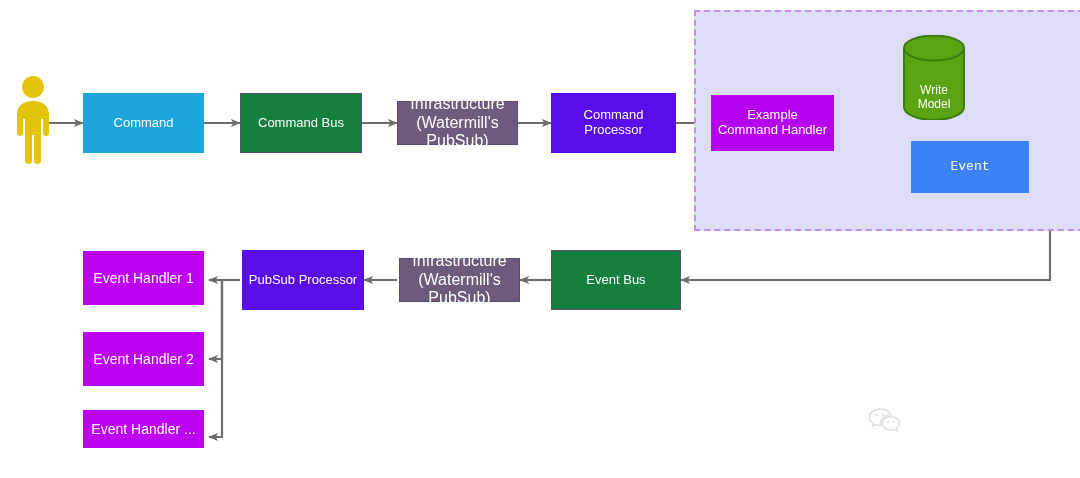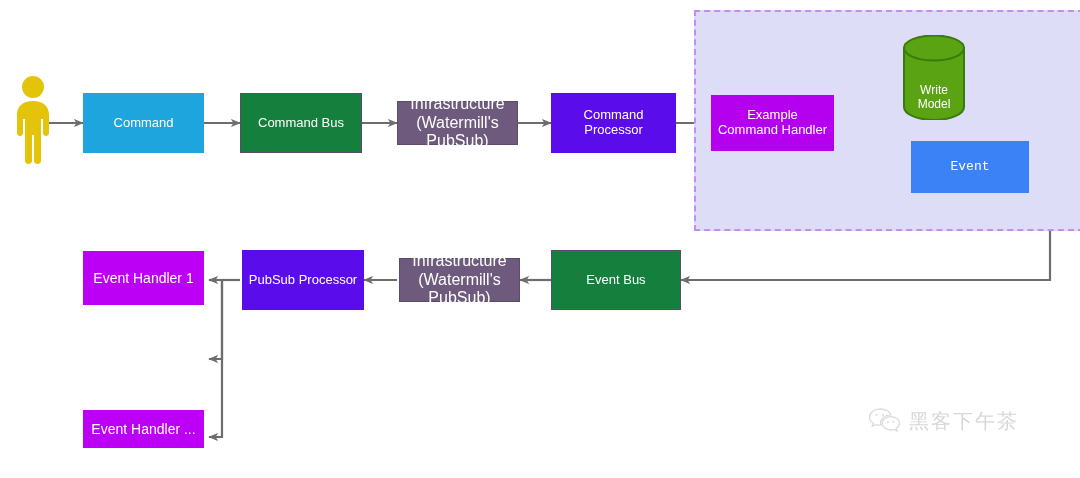--- a/index.html
+++ b/index.html
@@ -151,33 +151,33 @@
 
   <div class="node n-bus" style="left:551px; top:250px; width:130px; height:60px;">Event Bus</div>
 
   <div class="node n-infra" style="left:399px; top:258px; width:121px; height:44px;">Infrastructure
 (Watermill's PubSub)</div>
 
   <div class="node n-processor" style="left:242px; top:250px; width:122px; height:60px;">PubSub Processor</div>
 
   <div class="node n-evthandler" style="left:83px; top:251px; width:121px; height:54px;">Event Handler 1</div>
 
+  <div class="node n-evthandler" style="left:83px; top:332px; width:121px; height:54px;">Event Handler 2</div>
 
   <div class="node n-evthandler" style="left:83px; top:410px; width:121px; height:38px;">Event Handler ...</div>
 
   <div class="watermark" style="left:868px; top:407px;">
     <svg width="34" height="28" viewBox="0 0 34 28" xmlns="http://www.w3.org/2000/svg">
       <path d="M12,2 C6,2 1.5,5.8 1.5,10.2 C1.5,12.7 3,14.9 5.3,16.3 L4.3,19.3
                L7.7,17.6 C9,18 10.5,18.2 12,18.2 C12.3,18.2 12.6,18.2 12.9,18.1
                C12.7,17.4 12.6,16.7 12.6,16 C12.6,11.5 17,7.9 22.4,7.9
                C22.5,7.9 22.7,7.9 22.8,7.9 C21.9,4.5 17.4,2 12,2 Z" fill="none" stroke="#d8d8d8" stroke-width="1.3"></path>
       <circle cx="8.5" cy="8" r="1.1" fill="#d8d8d8"></circle>
       <circle cx="15" cy="8" r="1.1" fill="#d8d8d8"></circle>
       <path d="M22.8,9.6 C18,9.6 14.2,12.6 14.2,16.3 C14.2,20 18,23 22.8,23
                C23.9,23 25,22.8 26,22.5 L29,24 L28.2,21.4 C30.3,20.1 31.5,18.3
                31.5,16.3 C31.5,12.6 27.6,9.6 22.8,9.6 Z" fill="none" stroke="#d8d8d8" stroke-width="1.3"></path>
       <circle cx="20" cy="15" r="1" fill="#d8d8d8"></circle>
       <circle cx="25.5" cy="15" r="1" fill="#d8d8d8"></circle>
     </svg>
-    <span class="wm-text">黑客下午茶</span>
   </div>
 
 </div>
 
 </body></html>

